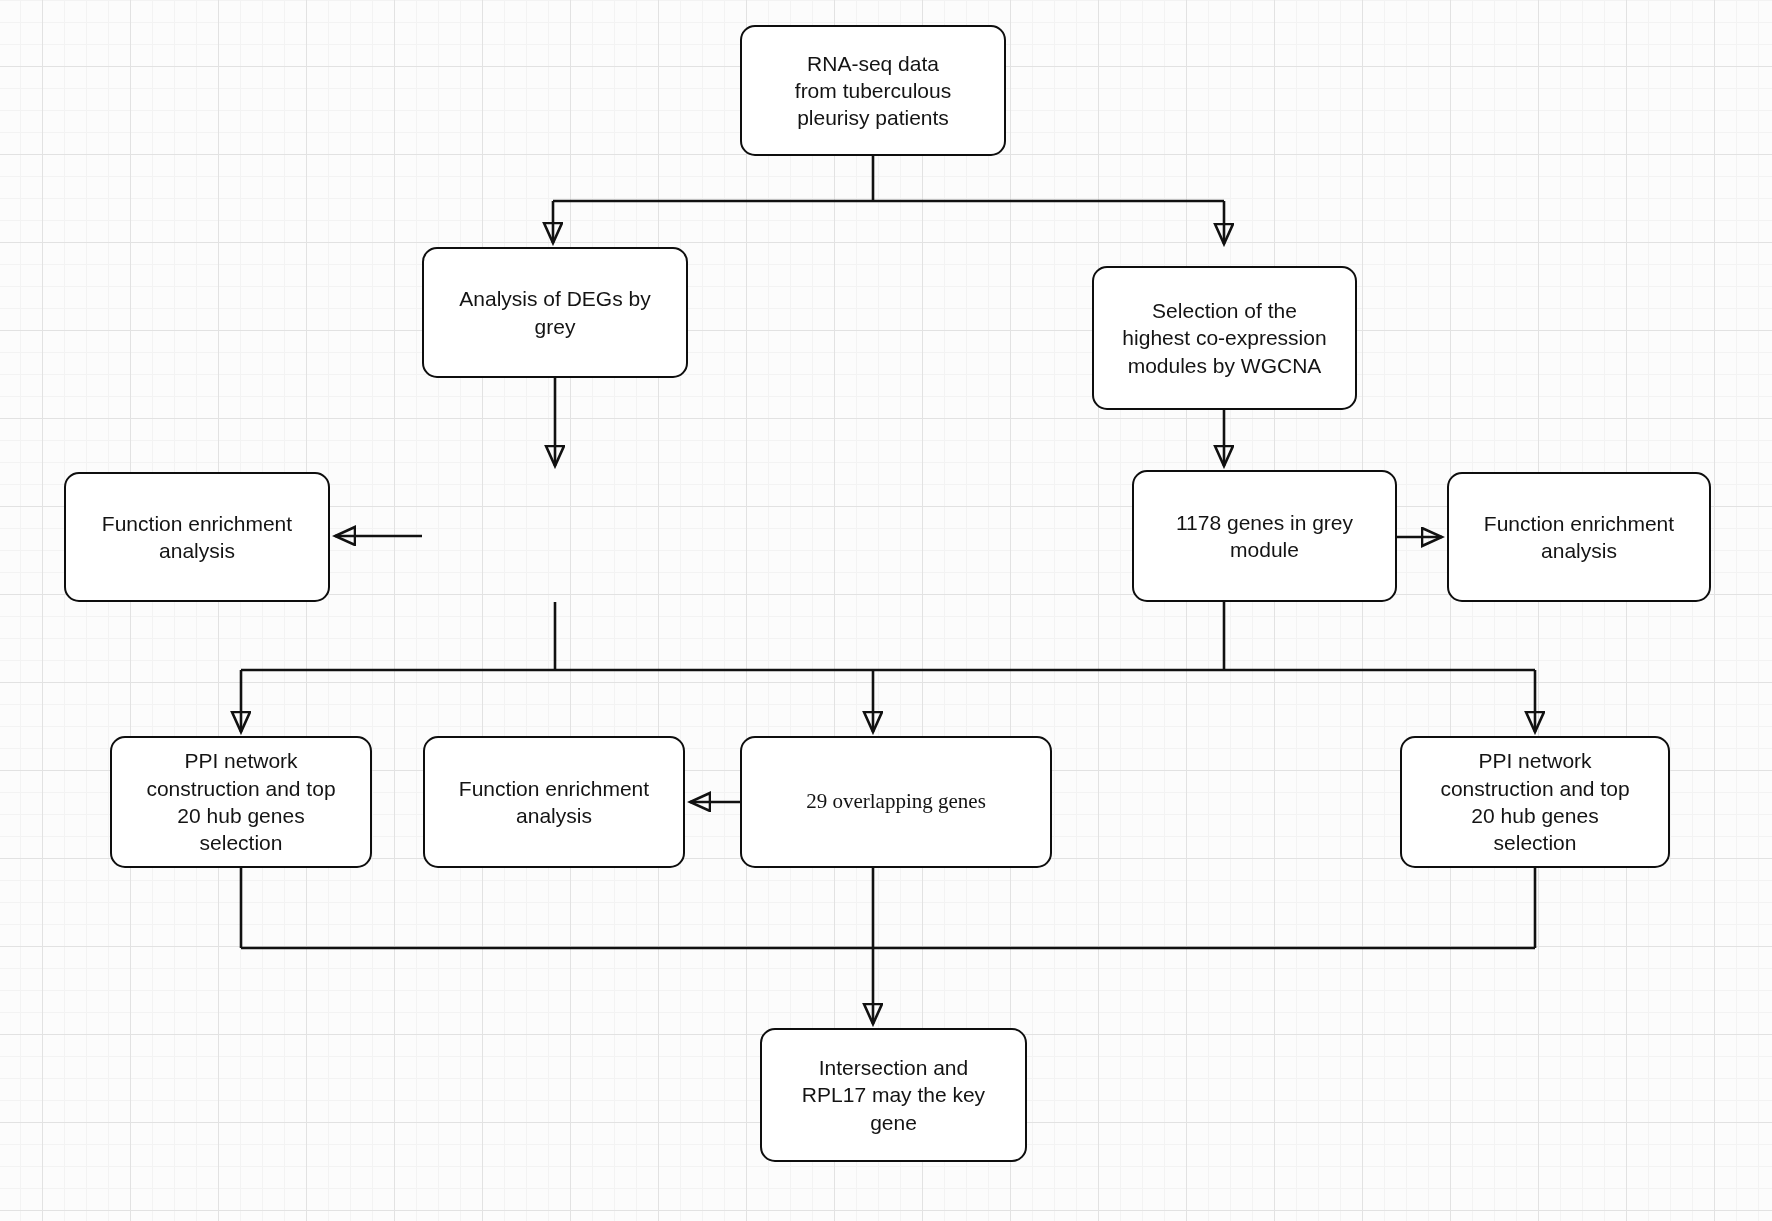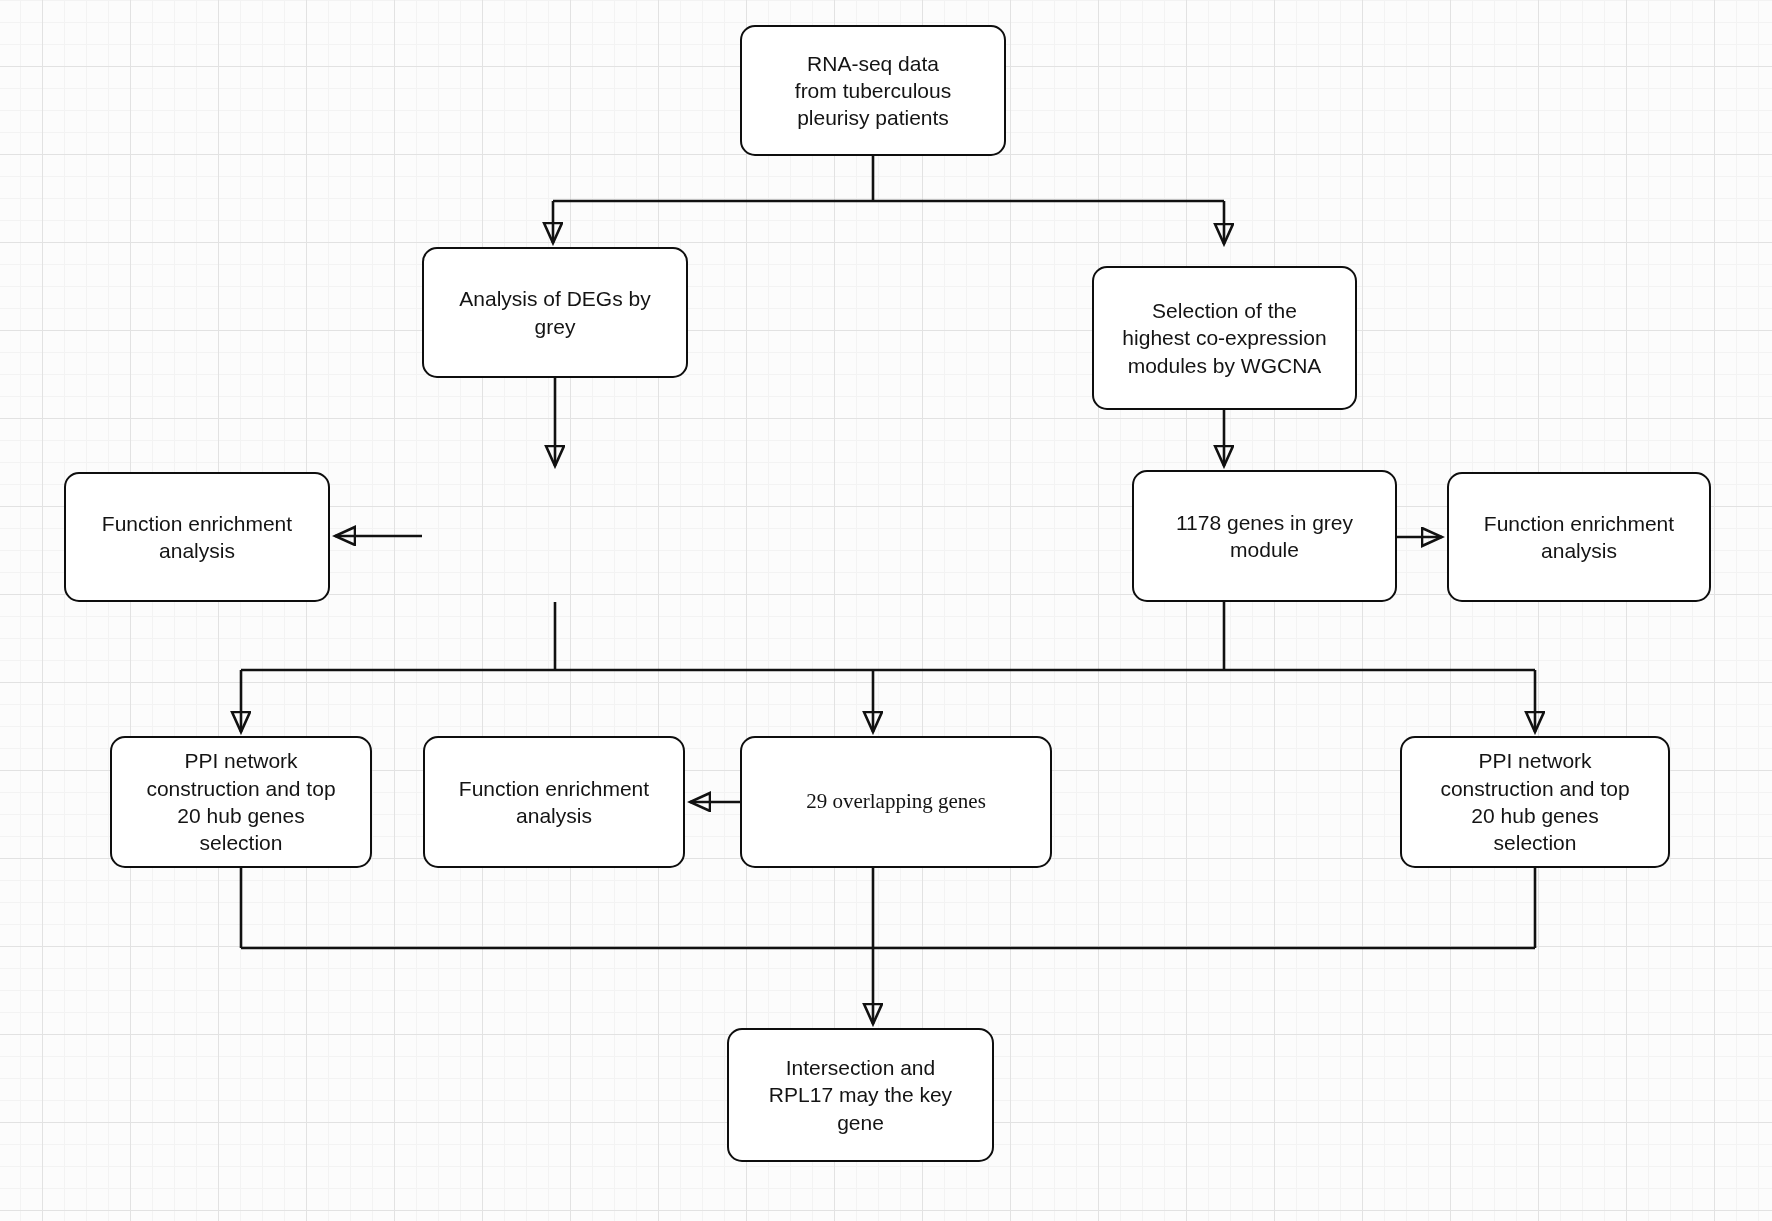--- a/index.html
+++ b/index.html
@@ -54,21 +54,21 @@
   .n-limma        { left: 422px;  top: 247px;  width: 266px; height: 131px; }
   .n-wgcna        { left: 1092px; top: 248px;  width: 265px; height: 144px; margin-top: 18px; }
   .n-fea-left     { left: 64px;   top: 472px;  width: 266px; height: 130px; }
   .n-degs         { left: 422px;  top: 470px;  width: 266px; height: 132px; }
   .n-grey         { left: 1092px; top: 470px;  width: 265px; height: 132px; margin-left: 40px; }
   .n-fea-right    { left: 1447px; top: 472px;  width: 264px; height: 130px; }
   .n-ppi-left     { left: 110px;  top: 736px;  width: 262px; height: 132px; }
   .n-fea-mid      { left: 423px;  top: 736px;  width: 262px; height: 132px; }
   .n-overlap      { left: 740px;  top: 736px;  width: 312px; height: 132px; font-family: Liberation Serif, serif; }
   .n-ppi-right    { left: 1400px; top: 736px;  width: 270px; height: 132px; }
-  .n-intersection { left: 727px;  top: 1028px; width: 267px; height: 134px; }
+  .n-intersection { left: 760px;  top: 1028px; width: 267px; height: 134px; }
 </style>
 </head>
 <body>
 
 <div class="canvas">
 
   <svg class="edges" viewBox="0 0 1772 1221" xmlns="http://www.w3.org/2000/svg">
     <defs>
       <marker id="arrow" markerUnits="userSpaceOnUse" markerWidth="24" markerHeight="22" refX="21" refY="10" orient="auto">
         <path d="M1,1 L21,10 L1,19 Z" fill="#111111" stroke="none"></path>

